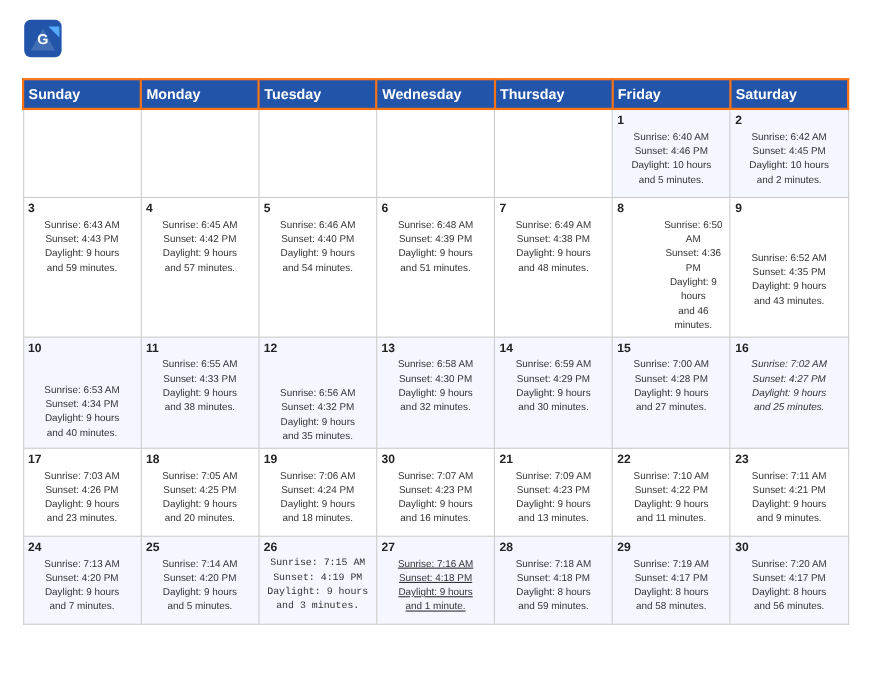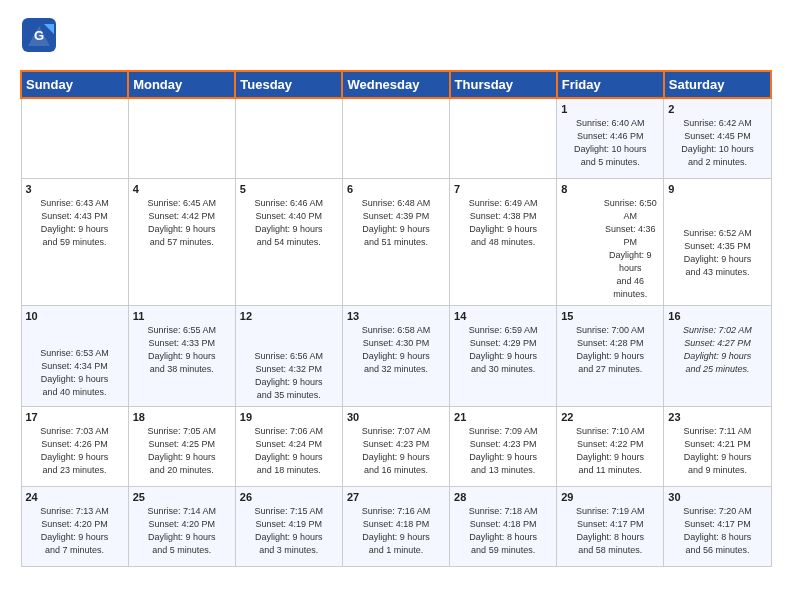--- a/index.html
+++ b/index.html
@@ -307,28 +307,28 @@
           </td>
           <td>
             <span class="day-num">25</span>
             <div class="day-info" style="white-space: pre-line;">Sunrise: 7:14 AM
 Sunset: 4:20 PM
 Daylight: 9 hours
 and 5 minutes.</div>
           </td>
           <td>
             <span class="day-num">26</span>
-            <div class="day-info" style="white-space: pre-line;">Sunrise: 7:15 AM
+            <div class="day-info" style="white-space: pre-line; font-family: Liberation Mono, monospace;">Sunrise: 7:15 AM
 Sunset: 4:19 PM
 Daylight: 9 hours
 and 3 minutes.</div>
           </td>
           <td>
             <span class="day-num">27</span>
-            <div class="day-info" style="white-space: pre-line;">Sunrise: 7:16 AM
+            <div class="day-info" style="white-space: pre-line; text-decoration: underline;">Sunrise: 7:16 AM
 Sunset: 4:18 PM
 Daylight: 9 hours
 and 1 minute.</div>
           </td>
           <td>
             <span class="day-num">28</span>
             <div class="day-info" style="white-space: pre-line;">Sunrise: 7:18 AM
 Sunset: 4:18 PM
 Daylight: 8 hours
 and 59 minutes.</div>

